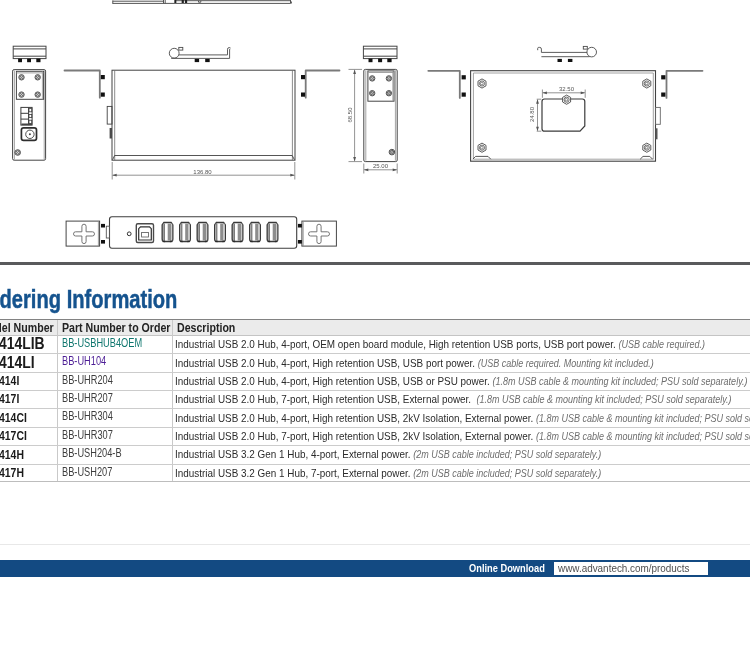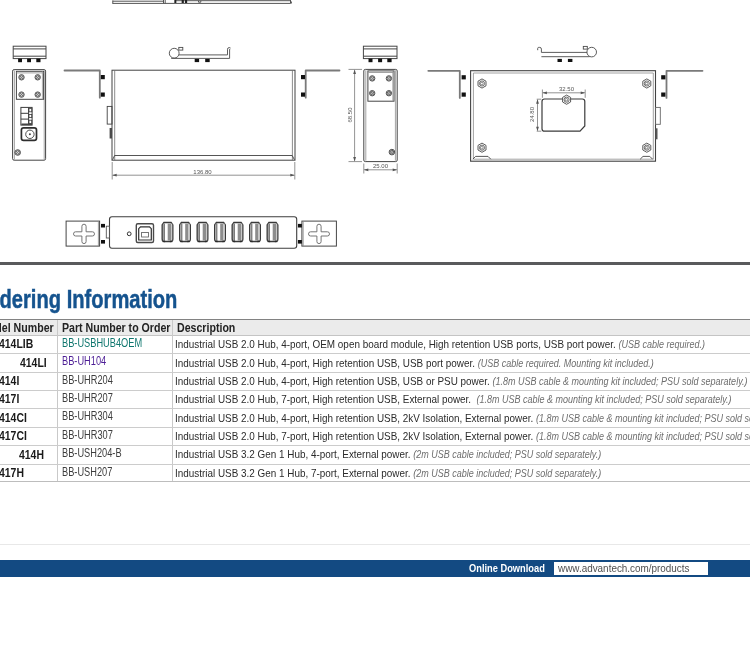--- a/index.html
+++ b/index.html
@@ -297,39 +297,39 @@
     <div class="abs" style="left:0;top:426.85px;width:750px;height:1px;background:#ccc"></div>
     <div class="abs" style="left:0;top:445.22px;width:750px;height:1px;background:#ccc"></div>
     <div class="abs" style="left:0;top:463.59000000000003px;width:750px;height:1px;background:#ccc"></div>
   </div>
 <div class="abs" style="left:0;top:480.7px;width:750px;height:1.2px;background:#bdbdbd"></div>
 
 <div class="abs" style="left:-20.3px;top:320.5px;height:14px;line-height:14px;font-size:13px;font-weight:bold;color:#222;"><span class="sx" style="transform:scaleX(0.816)">Model Number</span></div>
 <div class="abs" style="left:62px;top:320.5px;height:14px;line-height:14px;font-size:13px;font-weight:bold;color:#222;"><span class="sx" style="transform:scaleX(0.816)">Part Number to Order</span></div>
 <div class="abs" style="left:176.5px;top:320.5px;height:20px;line-height:14px;font-size:13px;font-weight:bold;color:#222;"><span class="sx" style="transform:scaleX(0.816)">Description</span></div>
 <div id="rows">
-    <div class="abs" style="left:-1px;top:337.3px;height:14px;line-height:14px;font-size:12px;font-weight:bold;color:#1a1a1a;text-align:right;"><span class="sx" style="transform:scaleX(0.87)">414LIB</span></div>
+    <div class="abs" style="left:-1px;top:337.3px;height:14px;line-height:14px;font-size:16px;font-weight:bold;color:#1a1a1a;text-align:right;"><span class="sx" style="transform:scaleX(0.87)">414LIB</span></div>
     <div class="abs" style="left:62px;top:336px;height:14px;line-height:14px;font-size:12px;color:#0f766e;"><span class="sx" style="transform:scaleX(0.77)">BB-USBHUB4OEM</span></div>
     <div class="abs" style="left:174.8px;top:337.2px;height:14px;line-height:14px;font-size:11px;color:#2b2b2b;"><span class="sx" style="transform:scaleX(0.9)">Industrial USB 2.0 Hub, 4-port, OEM open board module, High retention USB ports, USB port power. <i style="font-size:10px;color:#6e6e6e">(USB cable required.)</i></span></div>
-    <div class="abs" style="left:-1px;top:355.67px;height:14px;line-height:14px;font-size:12px;font-weight:bold;color:#1a1a1a;padding-left:21px;"><span class="sx" style="transform:scaleX(0.87)">414LI</span></div>
+    <div class="abs" style="left:-1px;top:355.67px;height:14px;line-height:14px;font-size:16px;font-weight:bold;color:#1a1a1a;"><span class="sx" style="transform:scaleX(0.87)">414LI</span></div>
     <div class="abs" style="left:62px;top:354.37px;height:14px;line-height:14px;font-size:12px;color:#4c1d95;"><span class="sx" style="transform:scaleX(0.77)">BB-UH104</span></div>
     <div class="abs" style="left:174.8px;top:355.57px;height:14px;line-height:14px;font-size:11px;color:#2b2b2b;"><span class="sx" style="transform:scaleX(0.9)">Industrial USB 2.0 Hub, 4-port, High retention USB, USB port power. <i style="font-size:10px;color:#6e6e6e">(USB cable required. Mounting kit included.)</i></span></div>
     <div class="abs" style="left:-1px;top:374.04px;height:14px;line-height:14px;font-size:12px;font-weight:bold;color:#1a1a1a;"><span class="sx" style="transform:scaleX(0.87)">414I</span></div>
     <div class="abs" style="left:62px;top:372.74px;height:14px;line-height:14px;font-size:12px;color:#3d3d3d;"><span class="sx" style="transform:scaleX(0.77)">BB-UHR204</span></div>
     <div class="abs" style="left:174.8px;top:373.94px;height:14px;line-height:14px;font-size:11px;color:#2b2b2b;"><span class="sx" style="transform:scaleX(0.9)">Industrial USB 2.0 Hub, 4-port, High retention USB, USB or PSU power. <i style="font-size:10px;color:#6e6e6e">(1.8m USB cable &amp; mounting kit included; PSU sold separately.)</i></span></div>
     <div class="abs" style="left:-1px;top:392.41px;height:14px;line-height:14px;font-size:12px;font-weight:bold;color:#1a1a1a;"><span class="sx" style="transform:scaleX(0.87)">417I</span></div>
     <div class="abs" style="left:62px;top:391.11px;height:14px;line-height:14px;font-size:12px;color:#3d3d3d;"><span class="sx" style="transform:scaleX(0.77)">BB-UHR207</span></div>
     <div class="abs" style="left:174.8px;top:392.31px;height:14px;line-height:14px;font-size:11px;color:#2b2b2b;"><span class="sx" style="transform:scaleX(0.9)">Industrial USB 2.0 Hub, 7-port, High retention USB, External power.&nbsp; <i style="font-size:10px;color:#6e6e6e">(1.8m USB cable &amp; mounting kit included; PSU sold separately.)</i></span></div>
     <div class="abs" style="left:-1px;top:410.78000000000003px;height:14px;line-height:14px;font-size:12px;font-weight:bold;color:#1a1a1a;"><span class="sx" style="transform:scaleX(0.87)">414CI</span></div>
     <div class="abs" style="left:62px;top:409.48px;height:14px;line-height:14px;font-size:12px;color:#3d3d3d;"><span class="sx" style="transform:scaleX(0.77)">BB-UHR304</span></div>
     <div class="abs" style="left:174.8px;top:410.68px;height:14px;line-height:14px;font-size:11px;color:#2b2b2b;"><span class="sx" style="transform:scaleX(0.9)">Industrial USB 2.0 Hub, 4-port, High retention USB, 2kV Isolation, External power. <i style="font-size:10px;color:#6e6e6e">(1.8m USB cable &amp; mounting kit included; PSU sold separately.)</i></span></div>
     <div class="abs" style="left:-1px;top:429.15000000000003px;height:14px;line-height:14px;font-size:12px;font-weight:bold;color:#1a1a1a;"><span class="sx" style="transform:scaleX(0.87)">417CI</span></div>
     <div class="abs" style="left:62px;top:427.85px;height:14px;line-height:14px;font-size:12px;color:#3d3d3d;"><span class="sx" style="transform:scaleX(0.77)">BB-UHR307</span></div>
     <div class="abs" style="left:174.8px;top:429.05px;height:14px;line-height:14px;font-size:11px;color:#2b2b2b;"><span class="sx" style="transform:scaleX(0.9)">Industrial USB 2.0 Hub, 7-port, High retention USB, 2kV Isolation, External power. <i style="font-size:10px;color:#6e6e6e">(1.8m USB cable &amp; mounting kit included; PSU sold separately.)</i></span></div>
-    <div class="abs" style="left:-1px;top:447.52000000000004px;height:14px;line-height:14px;font-size:12px;font-weight:bold;color:#1a1a1a;padding-left:20px;"><span class="sx" style="transform:scaleX(0.87)">414H</span></div>
+    <div class="abs" style="left:-1px;top:447.52000000000004px;height:14px;line-height:14px;font-size:12px;font-weight:bold;color:#1a1a1a;"><span class="sx" style="transform:scaleX(0.87)">414H</span></div>
     <div class="abs" style="left:62px;top:446.22px;height:14px;line-height:14px;font-size:12px;color:#3d3d3d;"><span class="sx" style="transform:scaleX(0.77)">BB-USH204-B</span></div>
     <div class="abs" style="left:174.8px;top:447.42px;height:14px;line-height:14px;font-size:11px;color:#2b2b2b;"><span class="sx" style="transform:scaleX(0.9)">Industrial USB 3.2 Gen 1 Hub, 4-port, External power. <i style="font-size:10px;color:#6e6e6e">(2m USB cable included; PSU sold separately.)</i></span></div>
     <div class="abs" style="left:-1px;top:465.89000000000004px;height:14px;line-height:14px;font-size:12px;font-weight:bold;color:#1a1a1a;"><span class="sx" style="transform:scaleX(0.87)">417H</span></div>
     <div class="abs" style="left:62px;top:464.59000000000003px;height:14px;line-height:14px;font-size:12px;color:#3d3d3d;"><span class="sx" style="transform:scaleX(0.77)">BB-USH207</span></div>
     <div class="abs" style="left:174.8px;top:465.79px;height:14px;line-height:14px;font-size:11px;color:#2b2b2b;"><span class="sx" style="transform:scaleX(0.9)">Industrial USB 3.2 Gen 1 Hub, 7-port, External power. <i style="font-size:10px;color:#6e6e6e">(2m USB cable included; PSU sold separately.)</i></span></div>
   </div>
 
 <div class="abs" style="left:0;top:543.6px;width:750px;height:1px;background:#e8e8e8"></div>
 <div class="abs" style="left:0;top:559.8px;width:750px;height:17.2px;background:#134a82"></div>
 <div class="abs" style="left:469px;top:561px;height:26px;line-height:15px;font-size:11px;font-weight:bold;color:#fff;"><span class="sx" style="transform:scaleX(0.844)">Online Download</span></div>

